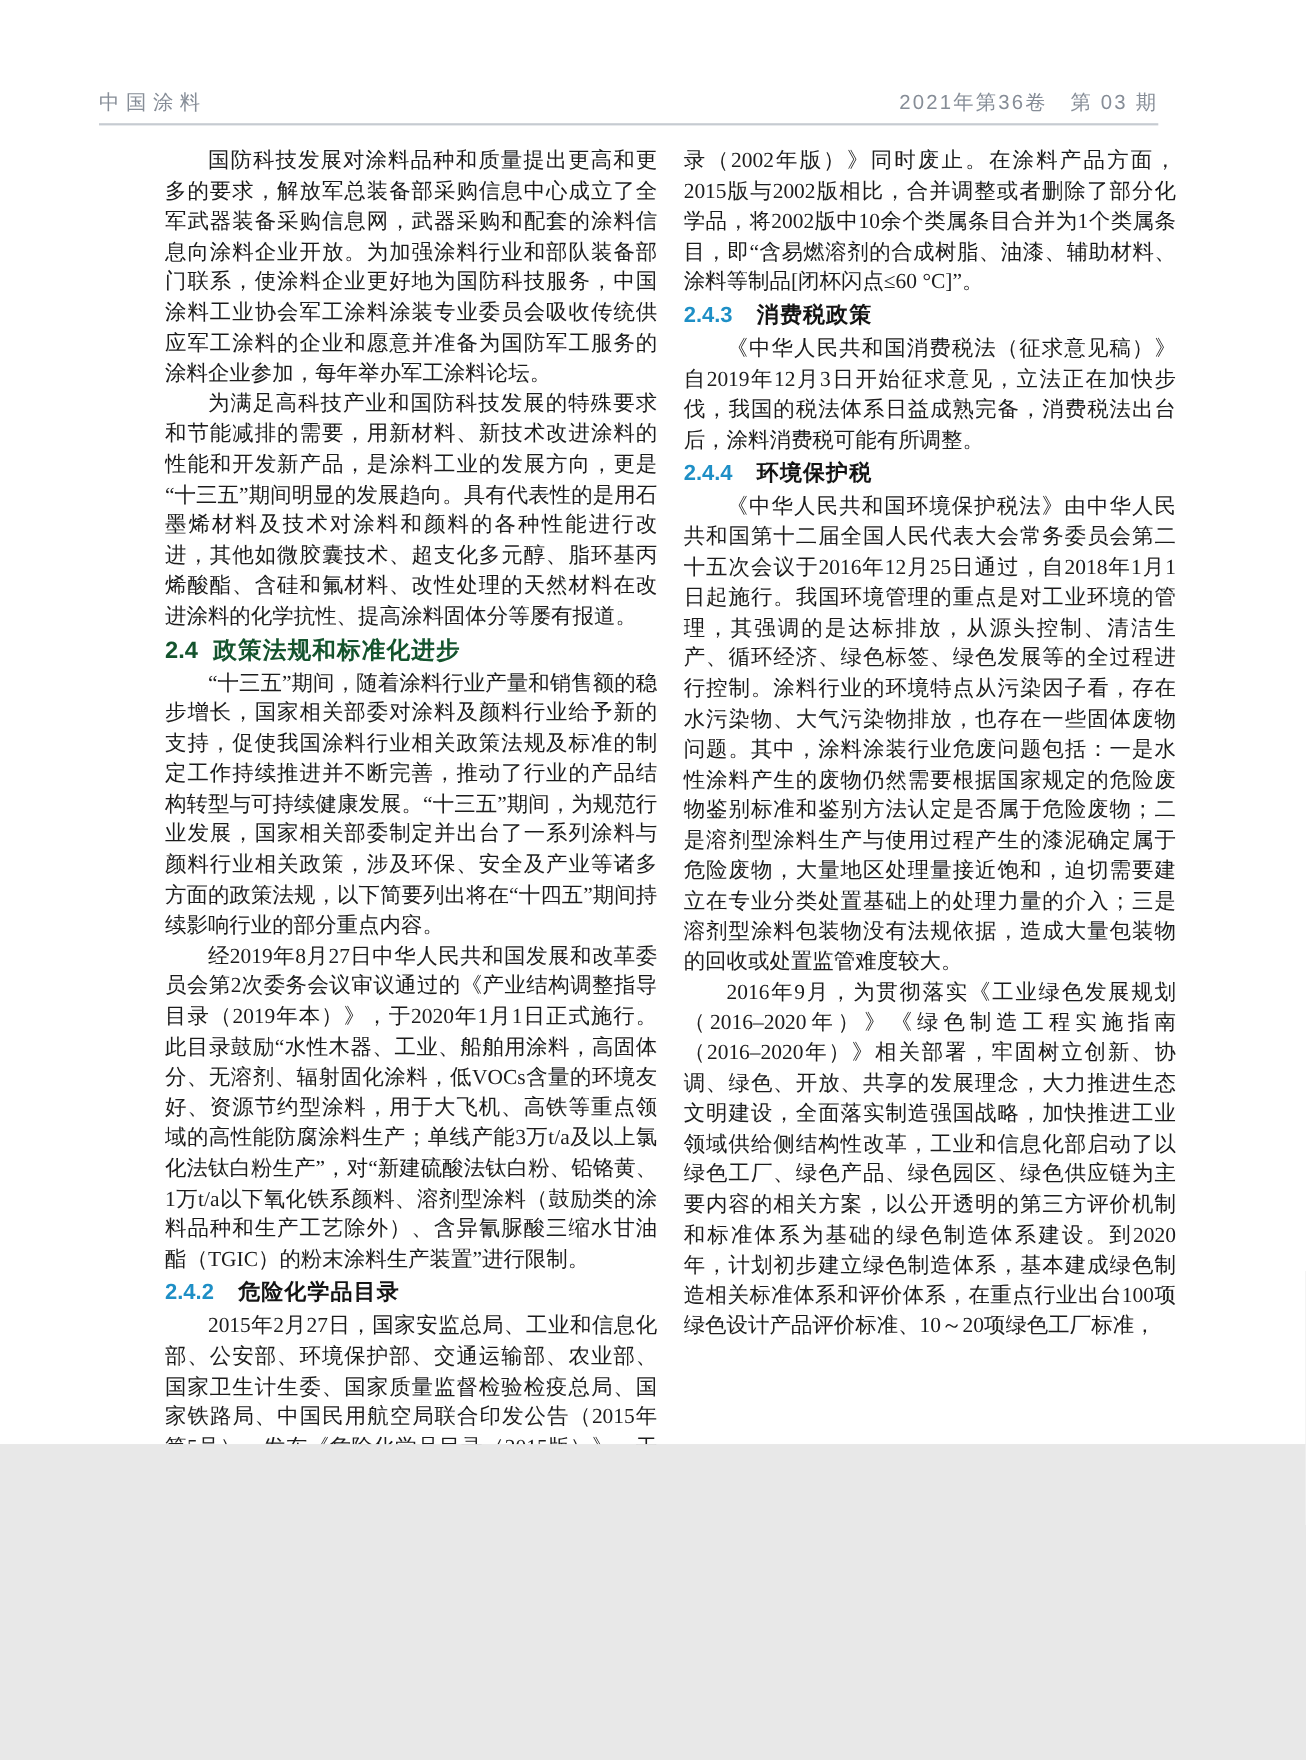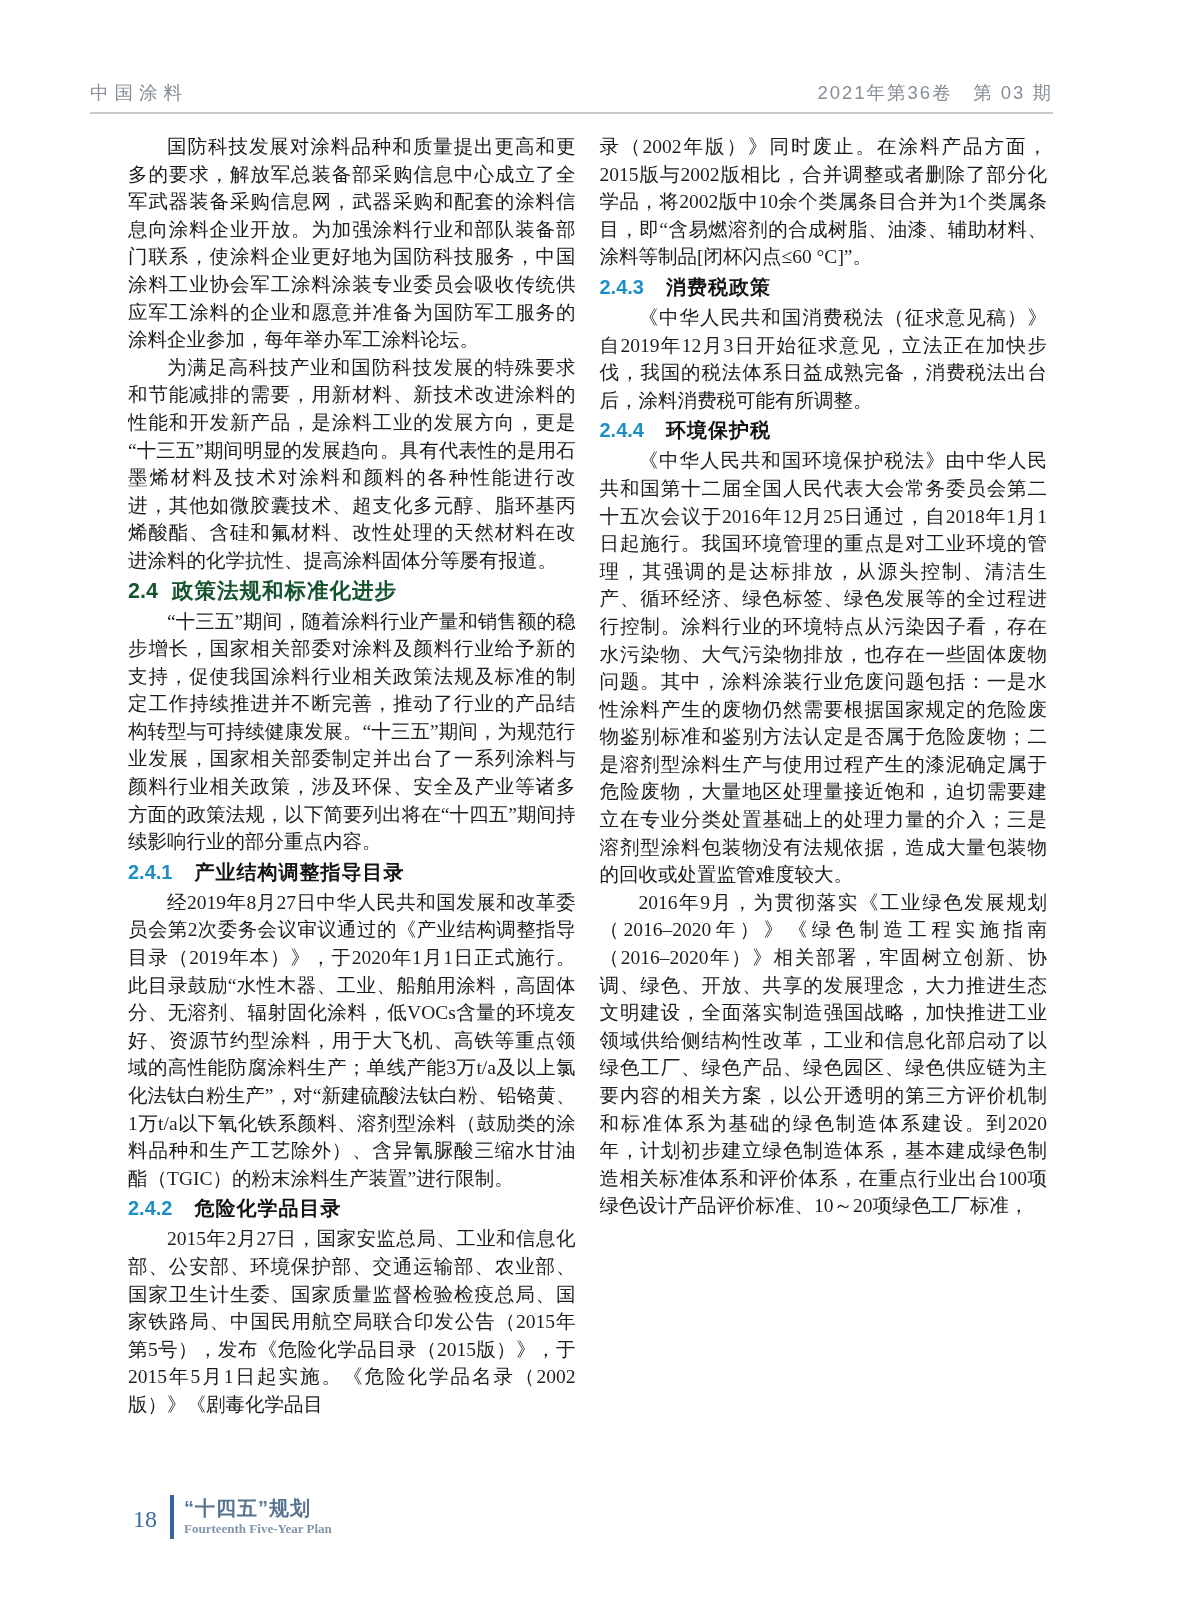--- a/index.html
+++ b/index.html
@@ -1,39 +1,39 @@
 <!DOCTYPE html>
 <html lang="zh"><head>
 <meta charset="utf-8">
 <style>
   html,body{margin:0;padding:0;background:#e8e8e8;}
   .page{
     position:relative;
-    width:1187px;height:1600px;
+    width:1187px;height:1313px;
     margin:0 auto;
     background:#ffffff;
     font-family:"Liberation Serif","DejaVu Serif",serif;
     color:#1c1c1c;
     overflow:hidden;
   }
   
   .header{
     position:absolute;top:80px;left:90px;width:963px;
     display:flex;justify-content:space-between;align-items:flex-end;
     padding-bottom:7px;
     border-bottom:2px solid #c6cbd1;
     color:#868d97;
     font-family:"Liberation Sans","DejaVu Sans",sans-serif;
     font-size:18.5px;
   }
   .header .journal{letter-spacing:6px;}
   .header .issue{letter-spacing:2px;text-align:center;}
   
   .columns{
-    position:absolute;top:133px;left:128px;width:919px;height:1335px;
+    position:absolute;top:133px;left:150px;width:919px;height:1335px;
     display:flex;gap:24px;overflow:hidden;
   }
   .col{flex:1 1 0;min-width:0;}
   .para{
     margin:0;
     font-size:19.5px;line-height:27.6px;
     text-align:justify;
     color:#1c1c1c;
   }
   .para.indent{text-indent:2em;}
@@ -92,24 +92,20 @@
 
   <div class="columns">
     <div class="col" id="col-left">
         <p class="para indent">国防科技发展对涂料品种和质量提出更高和更多的要求，解放军总装备部采购信息中心成立了全军武器装备采购信息网，武器采购和配套的涂料信息向涂料企业开放。为加强涂料行业和部队装备部门联系，使涂料企业更好地为国防科技服务，中国涂料工业协会军工涂料涂装专业委员会吸收传统供应军工涂料的企业和愿意并准备为国防军工服务的涂料企业参加，每年举办军工涂料论坛。</p>
         <p class="para indent">为满足高科技产业和国防科技发展的特殊要求和节能减排的需要，用新材料、新技术改进涂料的性能和开发新产品，是涂料工业的发展方向，更是“十三五”期间明显的发展趋向。具有代表性的是用石墨烯材料及技术对涂料和颜料的各种性能进行改进，其他如微胶囊技术、超支化多元醇、脂环基丙烯酸酯、含硅和氟材料、改性处理的天然材料在改进涂料的化学抗性、提高涂料固体分等屡有报道。</p>
         <h2 class="sec">
           <span class="num">2.4</span>
           <span class="ttl">政策法规和标准化进步</span>
         </h2>
         <p class="para indent">“十三五”期间，随着涂料行业产量和销售额的稳步增长，国家相关部委对涂料及颜料行业给予新的支持，促使我国涂料行业相关政策法规及标准的制定工作持续推进并不断完善，推动了行业的产品结构转型与可持续健康发展。“十三五”期间，为规范行业发展，国家相关部委制定并出台了一系列涂料与颜料行业相关政策，涉及环保、安全及产业等诸多方面的政策法规，以下简要列出将在“十四五”期间持续影响行业的部分重点内容。</p>
-        <h3 class="subsec">
-          <span class="num">2.4.1</span>
-          <span class="ttl">产业结构调整指导目录</span>
-        </h3>
         <p class="para indent">经2019年8月27日中华人民共和国发展和改革委员会第2次委务会议审议通过的《产业结构调整指导目录（2019年本）》，于2020年1月1日正式施行。此目录鼓励“水性木器、工业、船舶用涂料，高固体分、无溶剂、辐射固化涂料，低VOCs含量的环境友好、资源节约型涂料，用于大飞机、高铁等重点领域的高性能防腐涂料生产；单线产能3万t/a及以上氯化法钛白粉生产”，对“新建硫酸法钛白粉、铅铬黄、1万t/a以下氧化铁系颜料、溶剂型涂料（鼓励类的涂料品种和生产工艺除外）、含异氰脲酸三缩水甘油酯（TGIC）的粉末涂料生产装置”进行限制。</p>
         <h3 class="subsec">
           <span class="num">2.4.2</span>
           <span class="ttl">危险化学品目录</span>
         </h3>
         <p class="para indent">2015年2月27日，国家安监总局、工业和信息化部、公安部、环境保护部、交通运输部、农业部、国家卫生计生委、国家质量监督检验检疫总局、国家铁路局、中国民用航空局联合印发公告（2015年第5号），发布《危险化学品目录（2015版）》，于2015年5月1日起实施。《危险化学品名录（2002版）》《剧毒化学品目</p>
       </div>
     <div class="col" id="col-right">
         <p class="para">录（2002年版）》同时废止。在涂料产品方面，2015版与2002版相比，合并调整或者删除了部分化学品，将2002版中10余个类属条目合并为1个类属条目，即“含易燃溶剂的合成树脂、油漆、辅助材料、涂料等制品[闭杯闪点≤60 °C]”。</p>
         <h3 class="subsec">

